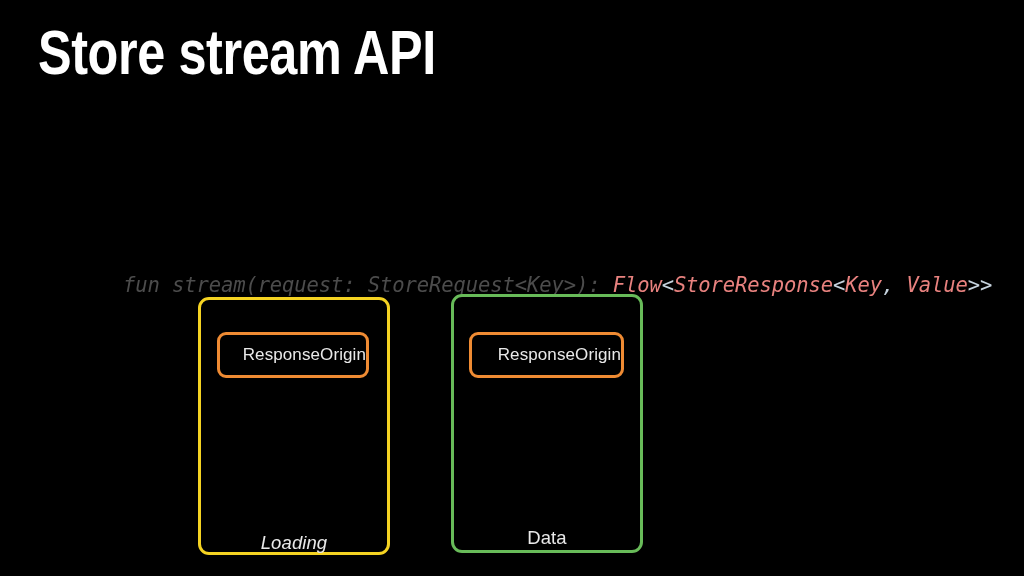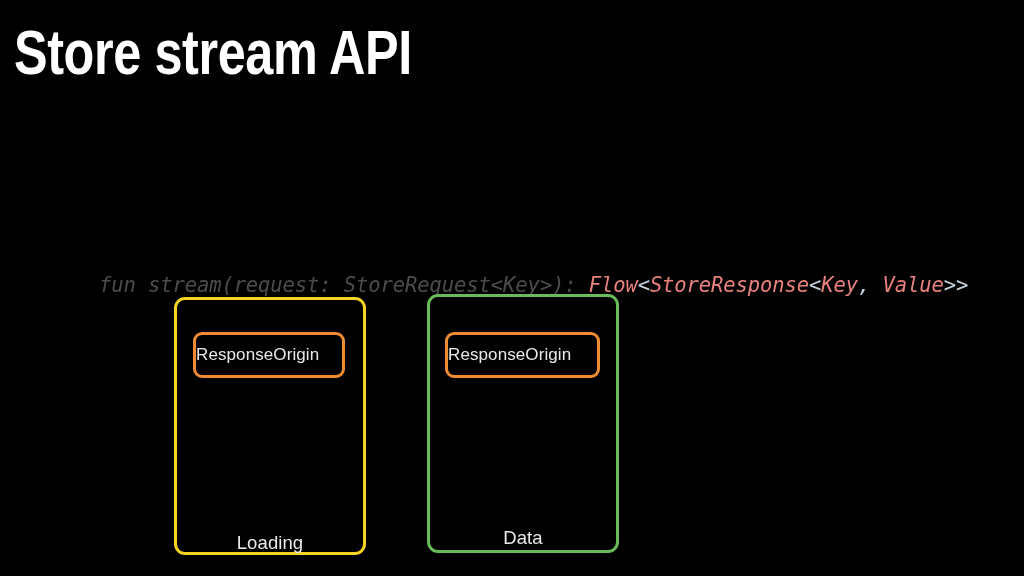--- a/index.html
+++ b/index.html
@@ -13,20 +13,21 @@
     overflow: hidden;
     position: relative;
     font-family: "Liberation Sans", sans-serif;
     -webkit-font-smoothing: antialiased;
   }
 
   #slide {
     position: absolute;
     inset: 0;
     background: #000000;
+    margin-left: 24px;
   }
 
   
   #slide-title {
     position: absolute;
     left: 14px;
     top: 16px;
     font-family: "Liberation Sans Narrow", "Liberation Sans", sans-serif;
     font-weight: bold;
     font-size: 63px;
@@ -80,21 +81,21 @@
   }
 
   .inner-box {
     position: absolute;
     box-sizing: border-box;
     border: 3px solid #ef8b33;
     border-radius: 9px;
     background: transparent;
     display: flex;
     align-items: center;
-    justify-content: flex-start;
+    justify-content: flex-end;
   }
   #chip-loading {
     left: 193px;
     top: 332px;
     width: 152px;
     height: 46px;
   }
   #chip-data {
     left: 445px;
     top: 332px;
@@ -115,20 +116,21 @@
     font-size: 18.5px;
     color: #e9e9e9;
     letter-spacing: 0.1px;
     white-space: nowrap;
     text-align: center;
   }
   #label-loading {
     left: 174px;
     top: 532px;
     width: 192px;
+    font-style: italic;
   }
   #label-data {
     left: 427px;
     top: 527px;
     width: 192px;
   }
 </style>
 </head>
 <body>
 

